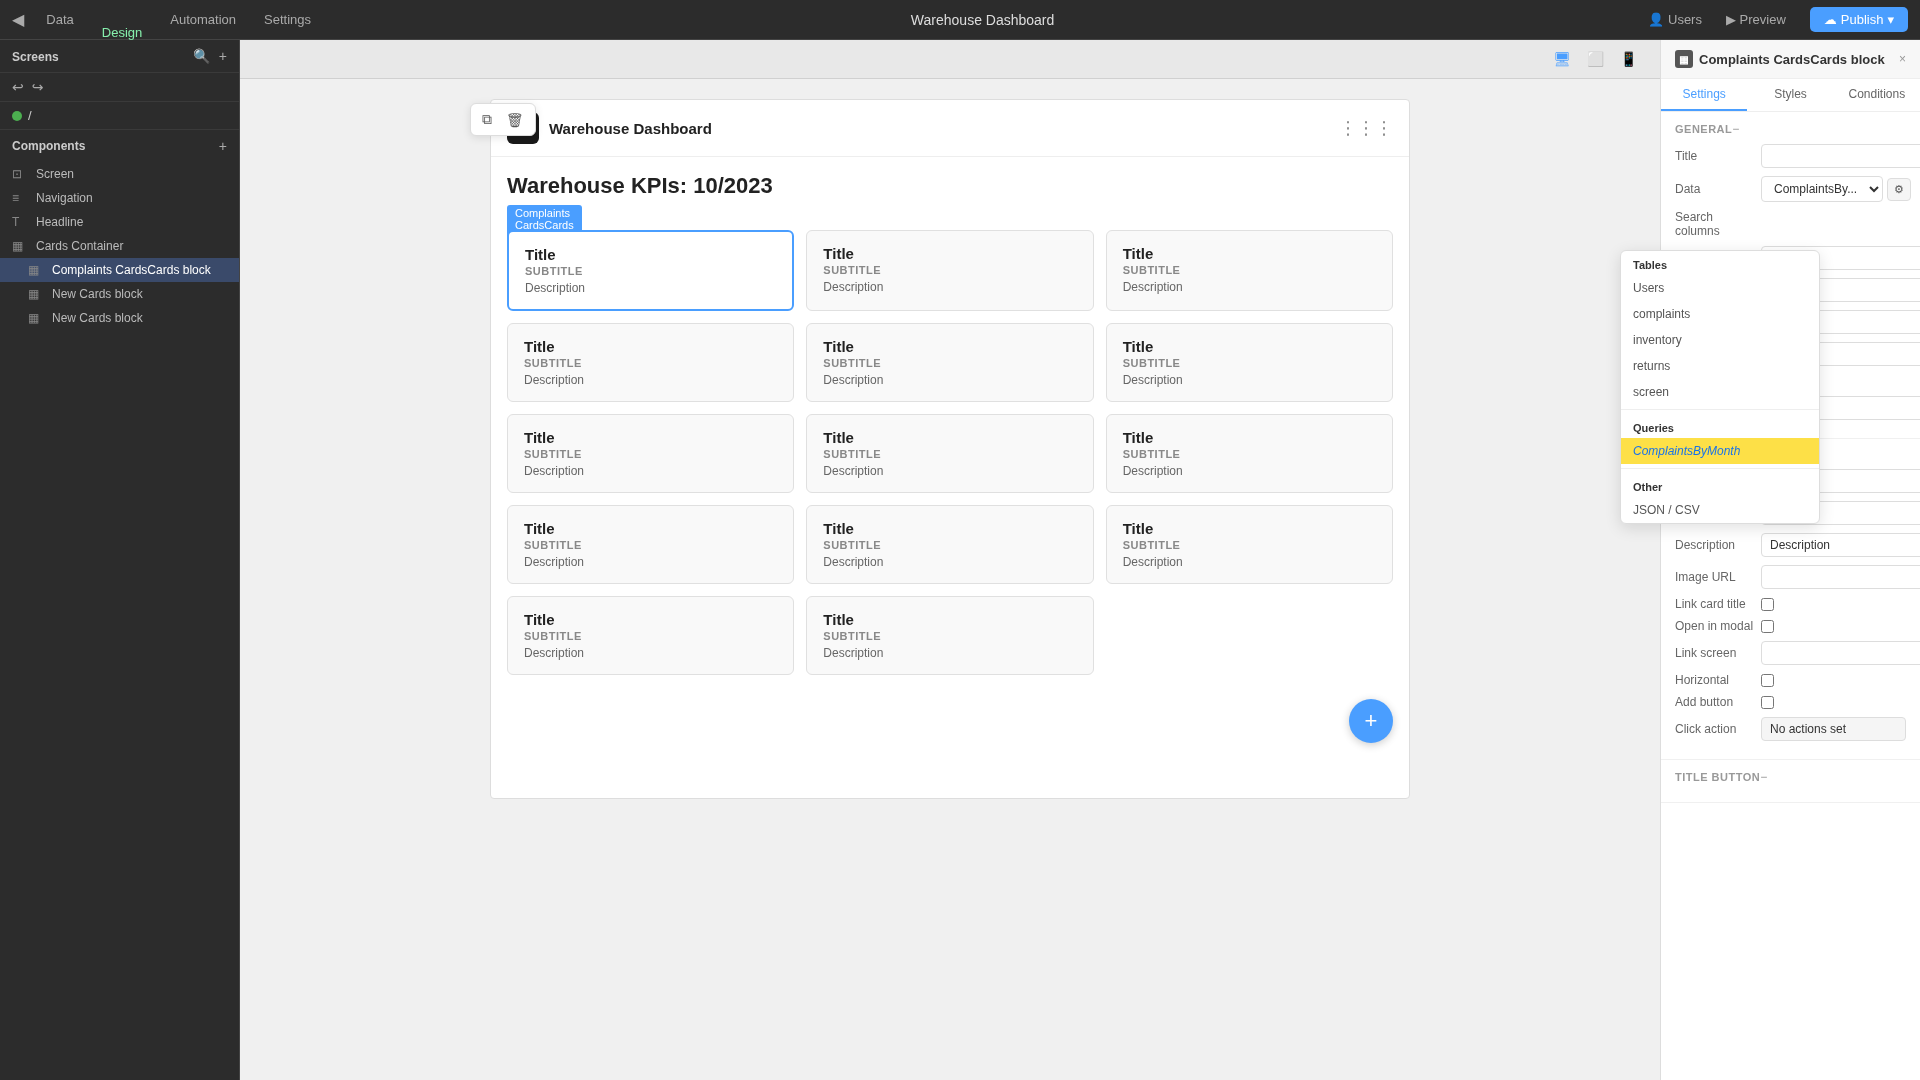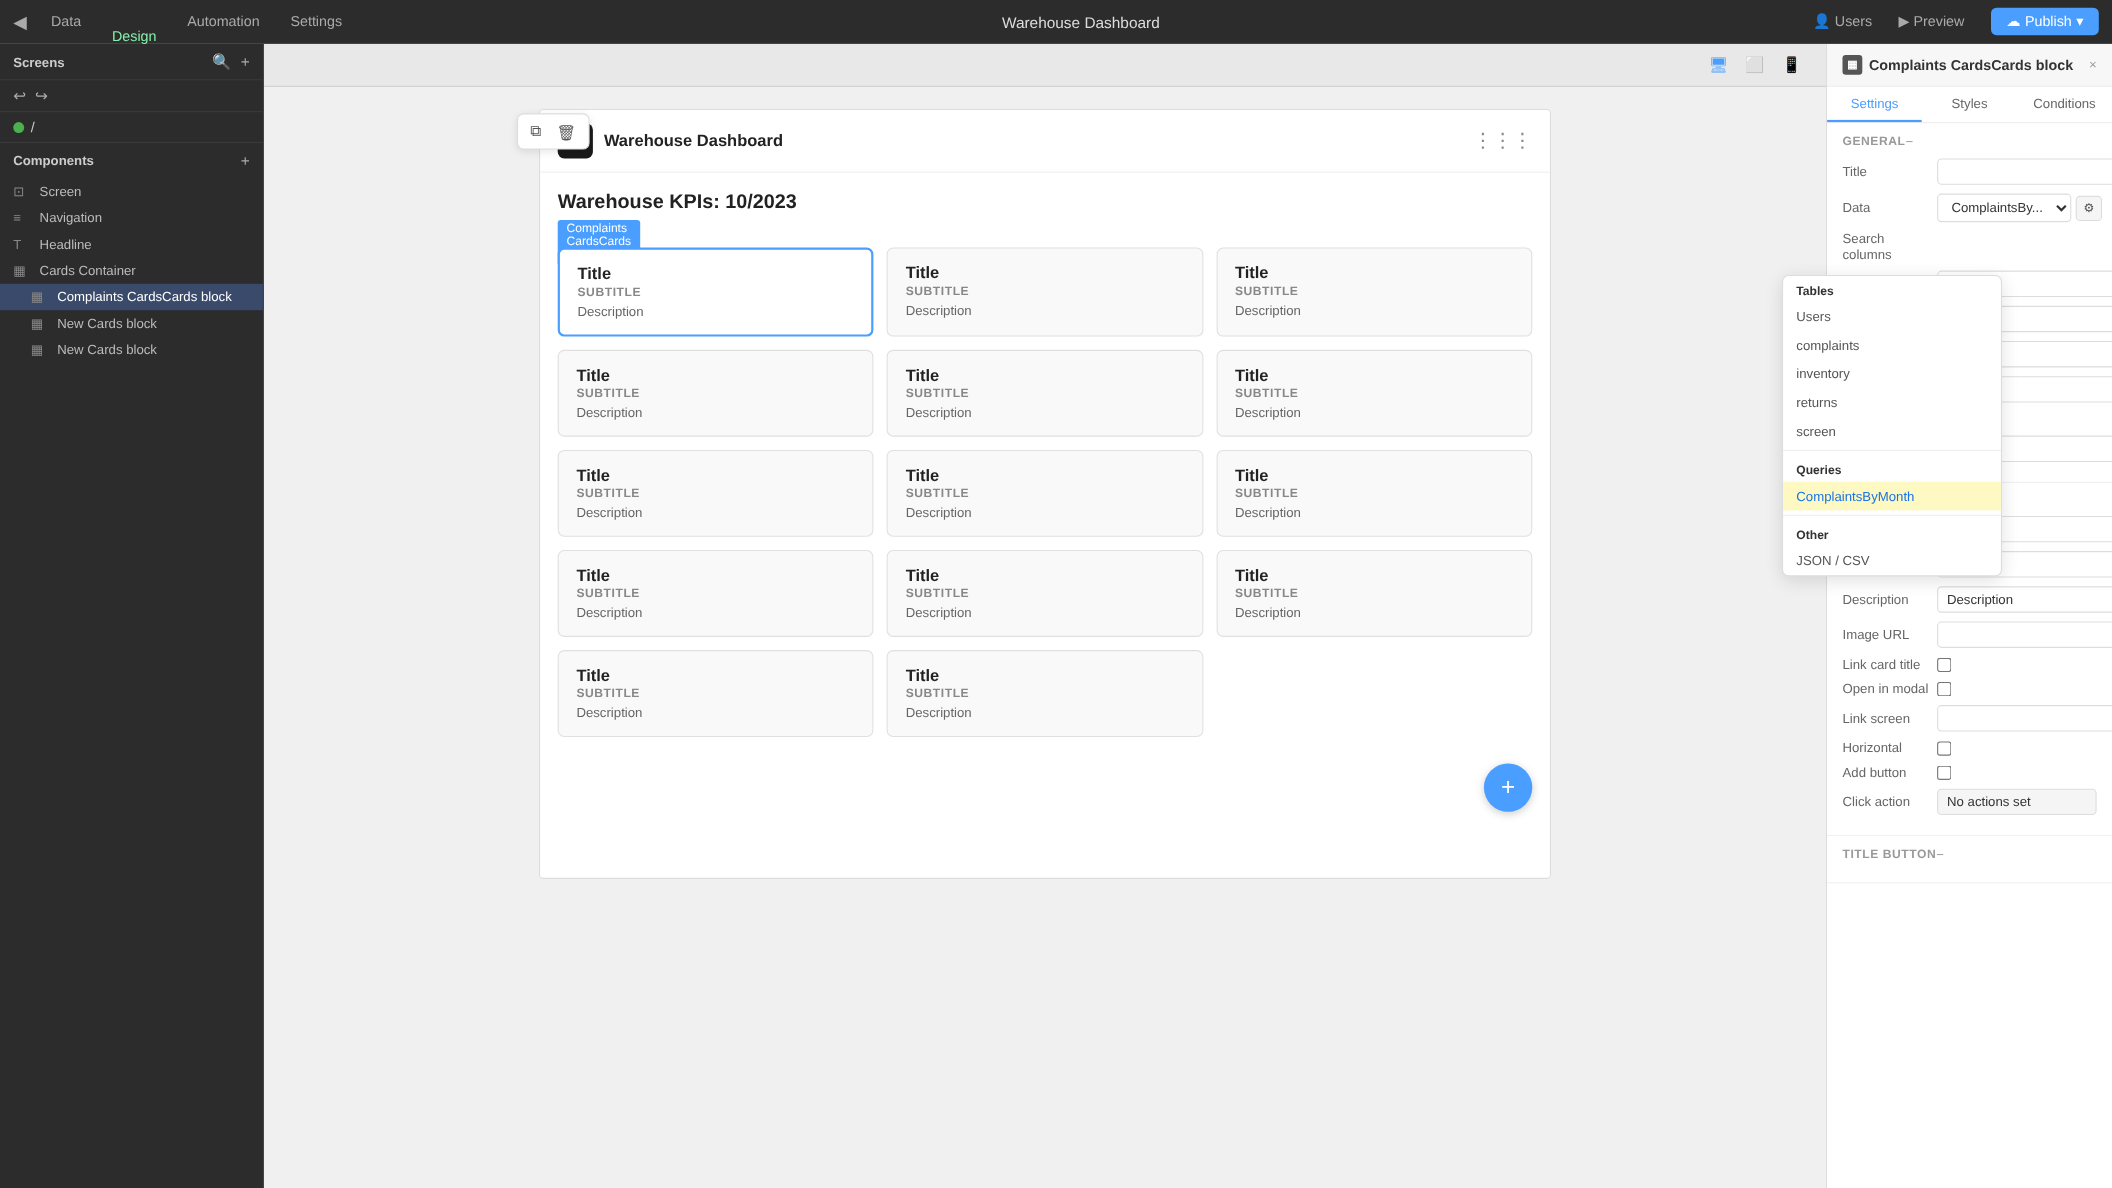--- a/index.html
+++ b/index.html
@@ -77,21 +77,21 @@
     }
     .canvas-logo { display: flex; align-items: center; gap: 10px; }
     .logo-box {
       width: 32px; height: 32px; background: #1a1a1a; border-radius: 6px;
       display: flex; align-items: center; justify-content: center;
       color: #fff; font-weight: 700; font-size: 13px;
     }
     .logo-title { font-size: 15px; font-weight: 600; color: #222; }
     .canvas-dots { color: #888; font-size: 18px; }
 
-    .canvas-page-title { font-size: 18px; font-weight: 700; color: #222; padding: 16px; }
+    .canvas-page-title { font-size: 22px; font-weight: 700; color: #222; padding: 16px; }
 
     
     .cards-grid {
       display: grid; grid-template-columns: repeat(3, 1fr);
       gap: 12px; padding: 0 16px 16px;
     }
     .card {
       background: #f9f9f9; border: 1px solid #e0e0e0; border-radius: 6px;
       padding: 14px 16px; cursor: pointer;
     }
@@ -148,21 +148,21 @@
     }
 
     
     .dropdown-overlay {
       position: fixed; top: 250px; right: 100px; width: 200px;
       background: #fff; border: 1px solid #ddd; border-radius: 6px;
       box-shadow: 0 4px 16px rgba(0,0,0,0.12); z-index: 1000;
     }
     .dropdown-section-header { padding: 8px 12px 4px; font-size: 11px; font-weight: 700; color: #333; }
     .dropdown-item { padding: 6px 12px; font-size: 12px; color: #555; cursor: pointer; }
-    .dropdown-item.highlighted { background: #fef9c3; color: #1a73e8; }
+    .dropdown-item.highlighted { background: #fde047; color: #1a73e8; font-style: italic; }
     .dropdown-divider { height: 1px; background: #eee; margin: 4px 0; }
 
     .collapse-btn { background: none; border: none; color: #999; cursor: pointer; font-size: 12px; }
 
     
     .edit-toolbar {
       position: absolute; top: 8px; left: 50%; transform: translateX(-50%);
       display: flex; gap: 4px; background: #fff; border: 1px solid #ddd;
       border-radius: 6px; padding: 4px 6px; box-shadow: 0 2px 8px rgba(0,0,0,0.1);
     }

